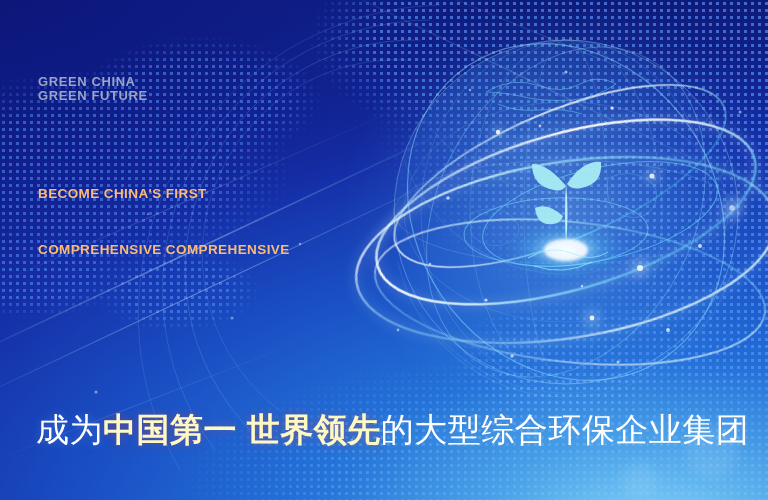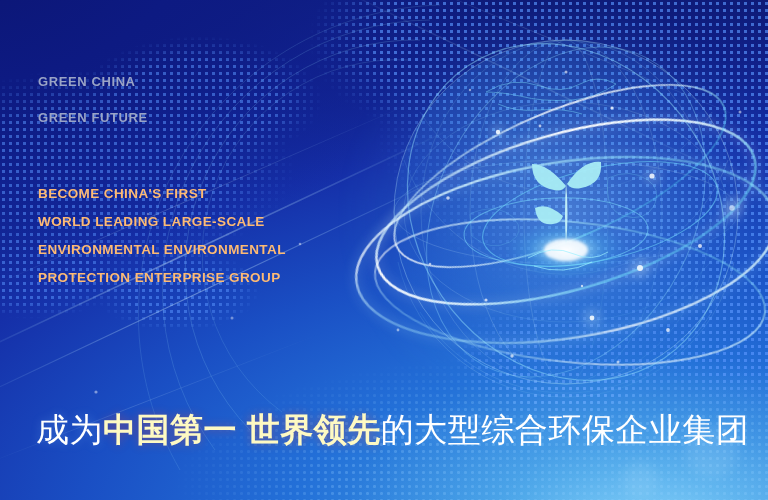--- a/index.html
+++ b/index.html
@@ -85,21 +85,21 @@
   .eyebrow {
     position: absolute;
     left: 38px;
     font-size: 13px;
     font-weight: bold;
     letter-spacing: 0.6px;
     color: #9aa4c6;
     white-space: nowrap;
   }
   .eyebrow.l1 { top: 74px; }
-  .eyebrow.l2 { top: 110px; text-align: center; }
+  .eyebrow.l2 { top: 88px; text-align: center; }
 
   .claim {
     position: absolute;
     left: 38px;
     font-size: 13.5px;
     font-weight: bold;
     letter-spacing: 0.4px;
     color: #fdba74;
     white-space: nowrap;
   }
@@ -329,21 +329,19 @@
       </g>
     </g>
   </svg>
 
   <div class="text-wrap">
 
     <div class="eyebrow l1">GREEN CHINA</div>
     <div class="eyebrow l2">GREEN FUTURE</div>
 
     <div class="claim c1">BECOME CHINA'S FIRST</div>
-    <div class="claim c2">WORLD LEADING LARGE-SCALE</div>
-    <div class="claim c3">ENVIRONMENTAL ENVIRONMENTAL</div>
-    <div class="claim c4">PROTECTION ENTERPRISE GROUP</div>
+    <div class="claim c3">COMPREHENSIVE COMPREHENSIVE</div>
 
 
     <div class="headline-cn-2"><span>成为</span><span class="hl">中国第一 世界领先</span><span>的大型综合环保企业集团</span></div>
 
   </div>
 </div>
 
 </body></html>

